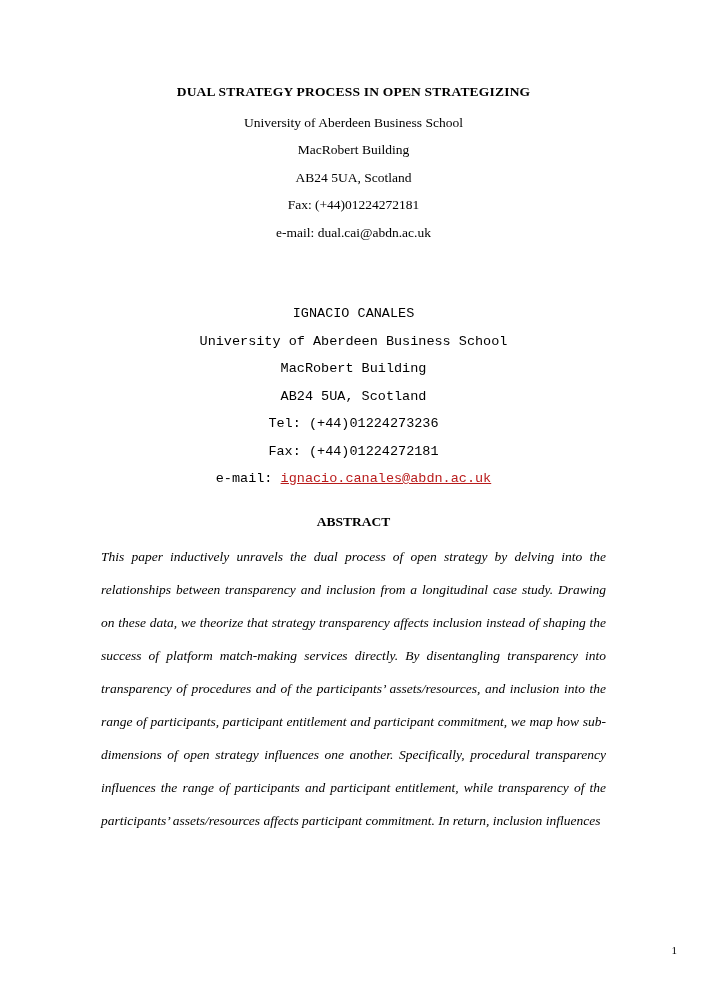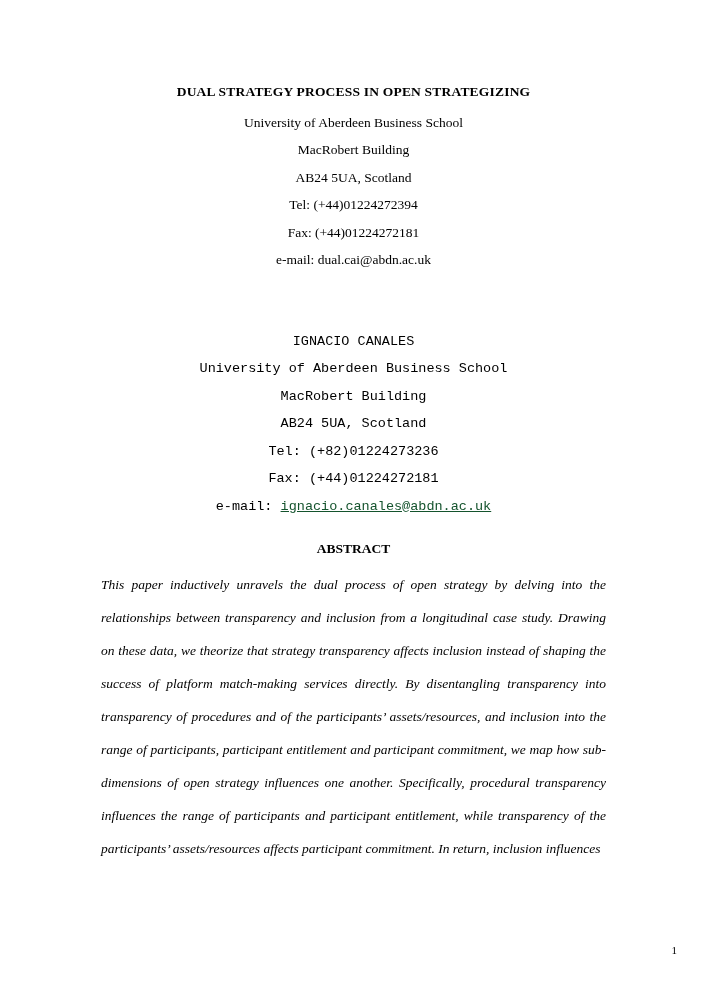--- a/index.html
+++ b/index.html
@@ -40,21 +40,21 @@
       font-weight: bold;
       margin-top: 15px;
     }
     .abstract-body {
       margin: 5px 0 0 0;
       text-align: justify;
       line-height: 33px;
       font-style: italic;
     }
     .email-link {
-      color: #14532d;
+      color: #b91c1c;
       text-decoration: underline;
       cursor: pointer;
     }
     .page-number {
       position: absolute;
       right: 14px;
       bottom: 44px;
       font-size: 11px;
       line-height: 11px;
     }
@@ -64,31 +64,30 @@
 
 <div class="page">
   <div class="content">
 
     <div class="cline title">DUAL STRATEGY PROCESS IN OPEN STRATEGIZING</div>
 
     <div>
       <div class="cline">University of Aberdeen Business School</div>
       <div class="cline">MacRobert Building</div>
       <div class="cline">AB24 5UA, Scotland</div>
-      <div class="cline">Tel: (+44)01224272394</div>
       <div class="cline">Fax: (+44)01224272181</div>
       <div class="cline"><span>e-mail: </span><span>dual.cai@abdn.ac.uk</span></div>
     </div>
 
     <div class="author-block-2">
       <div class="cline">IGNACIO CANALES</div>
       <div class="cline">University of Aberdeen Business School</div>
       <div class="cline">MacRobert Building</div>
       <div class="cline">AB24 5UA, Scotland</div>
-      <div class="cline">Tel: (+82)01224273236</div>
+      <div class="cline">Tel: (+44)01224273236</div>
       <div class="cline">Fax: (+44)01224272181</div>
       <div class="cline"><span>e-mail: </span><a class="email-link">ignacio.canales@abdn.ac.uk</a></div>
     </div>
 
     <div class="cline abstract-heading">ABSTRACT</div>
 
     <p class="abstract-body">This paper inductively unravels the dual process of open strategy by delving into the relationships between transparency and inclusion from a longitudinal case study. Drawing on these data, we theorize that strategy transparency affects inclusion instead of shaping the success of platform match-making services directly. By disentangling transparency into transparency of procedures and of the participants’ assets/resources, and inclusion into the range of participants, participant entitlement and participant commitment, we map how sub-dimensions of open strategy influences one another. Specifically, procedural transparency influences the range of participants and participant entitlement, while transparency of the participants’ assets/resources affects participant commitment. In return, inclusion influences</p>
 
   </div>
 

